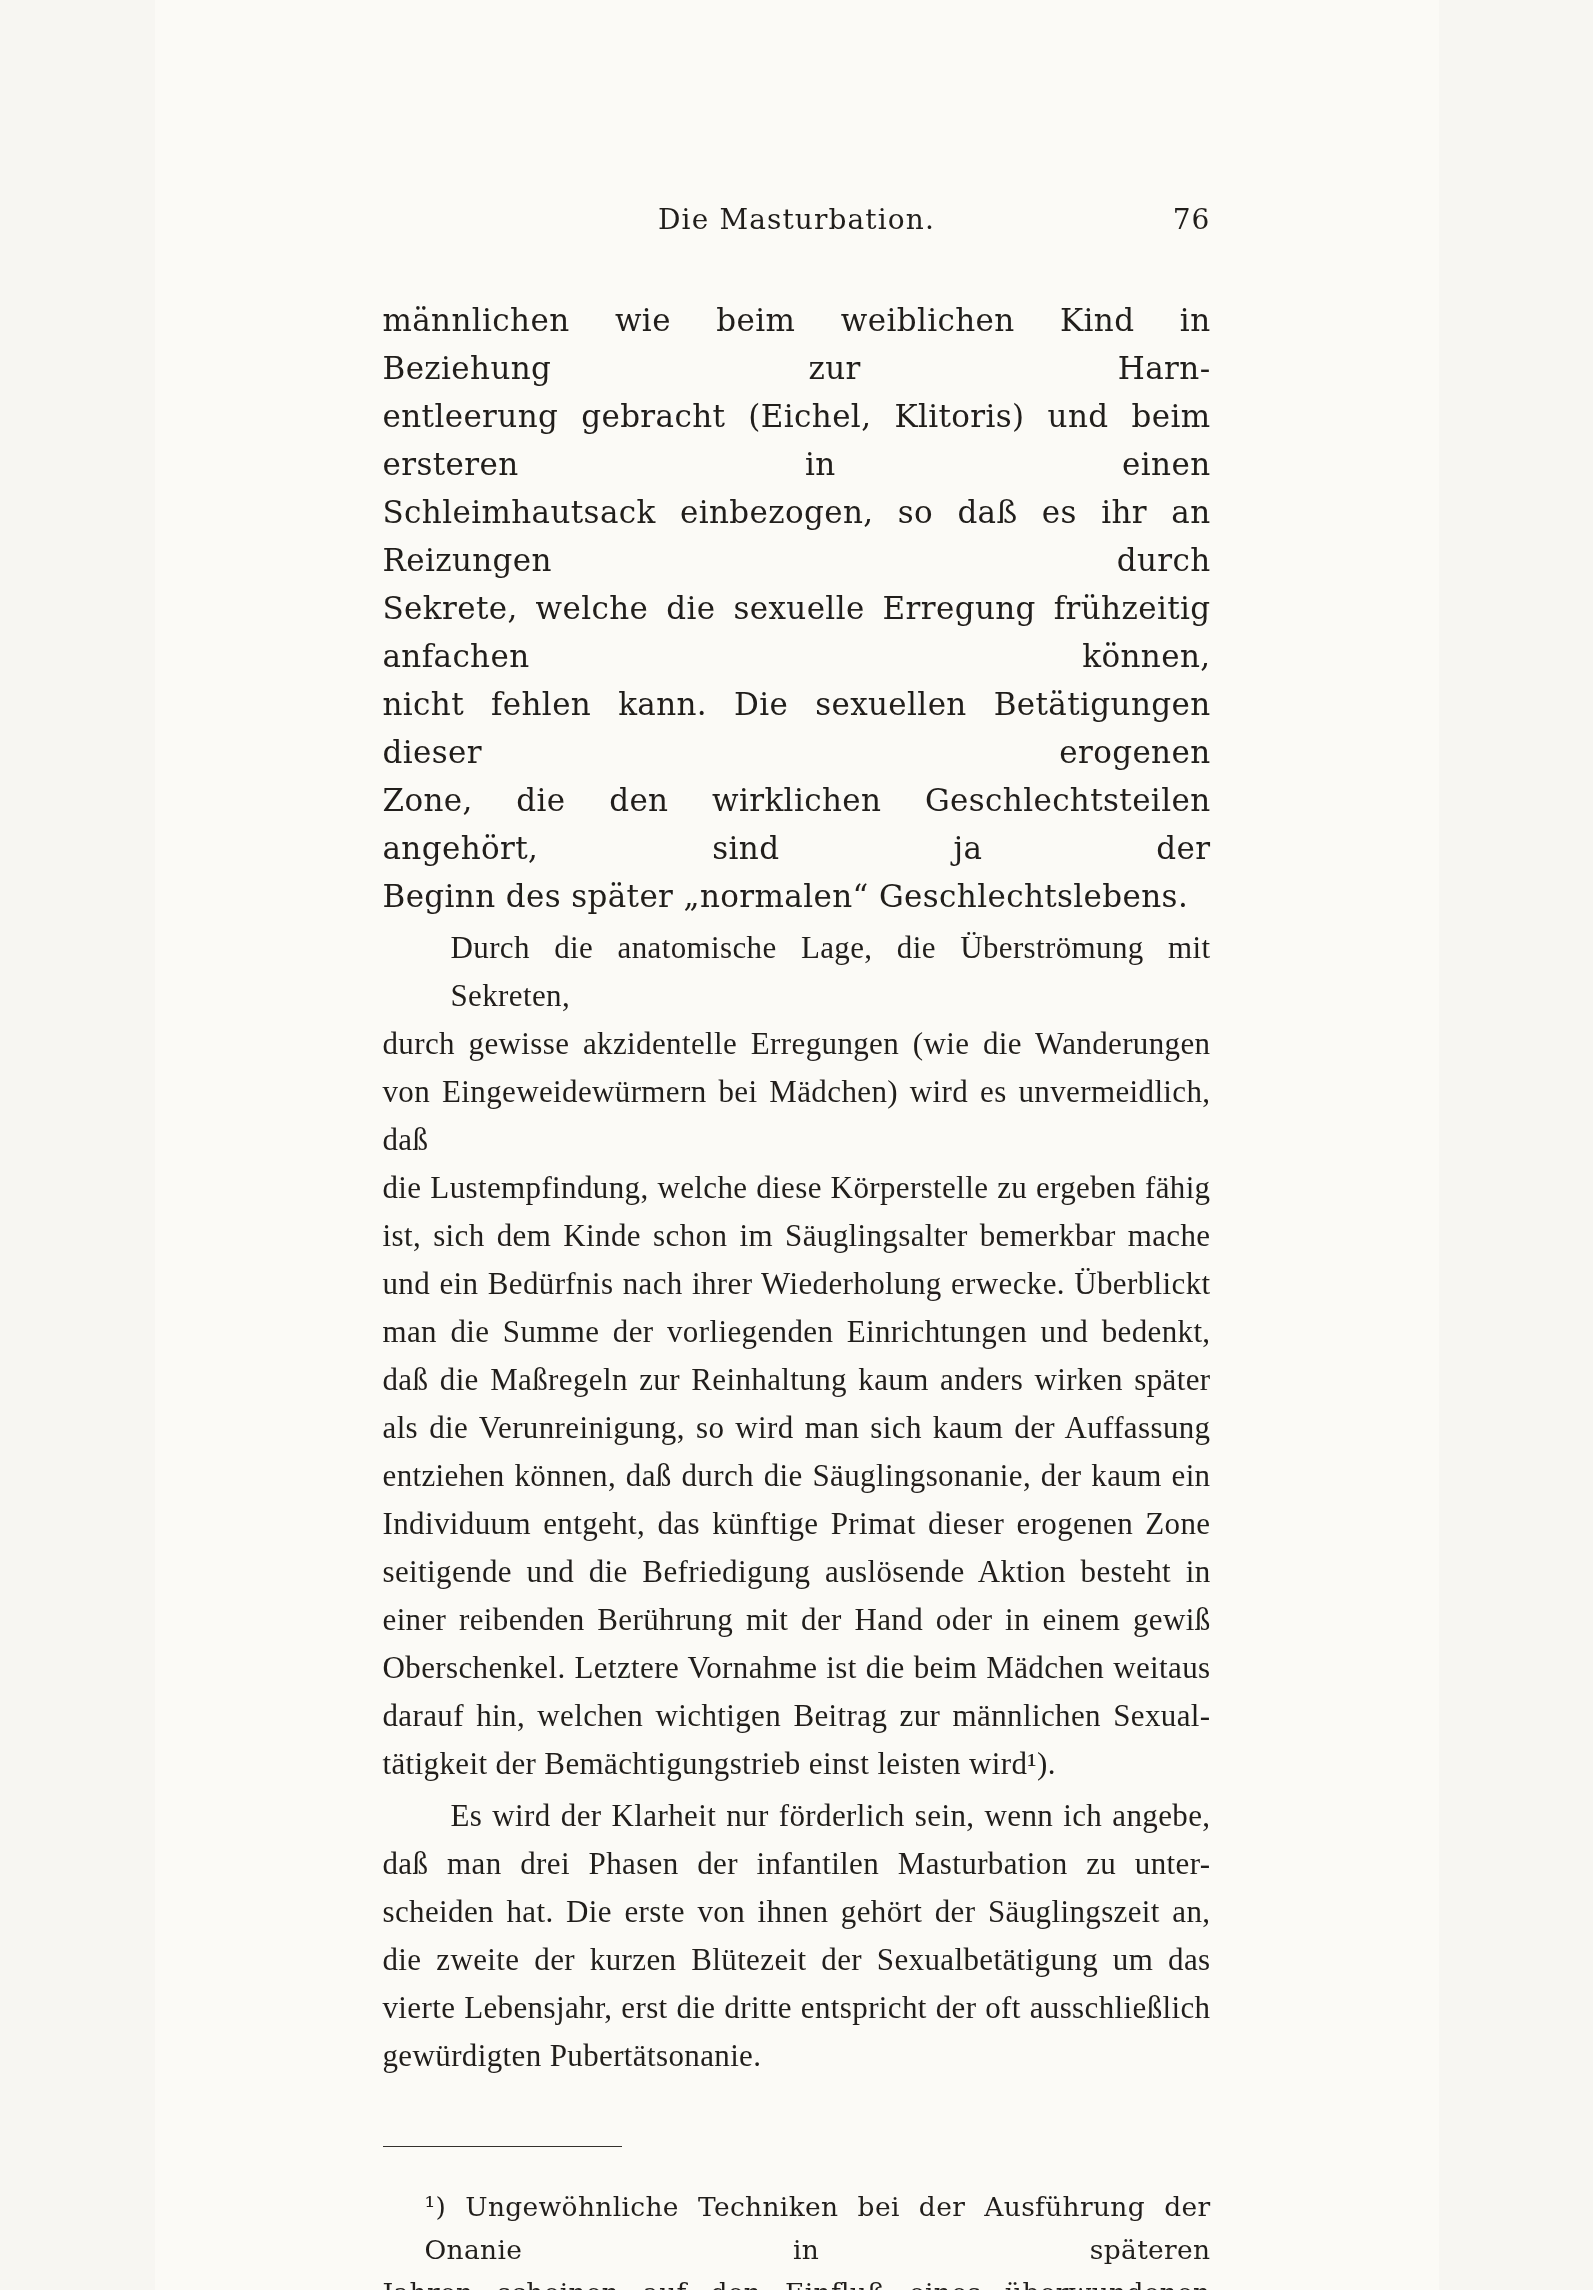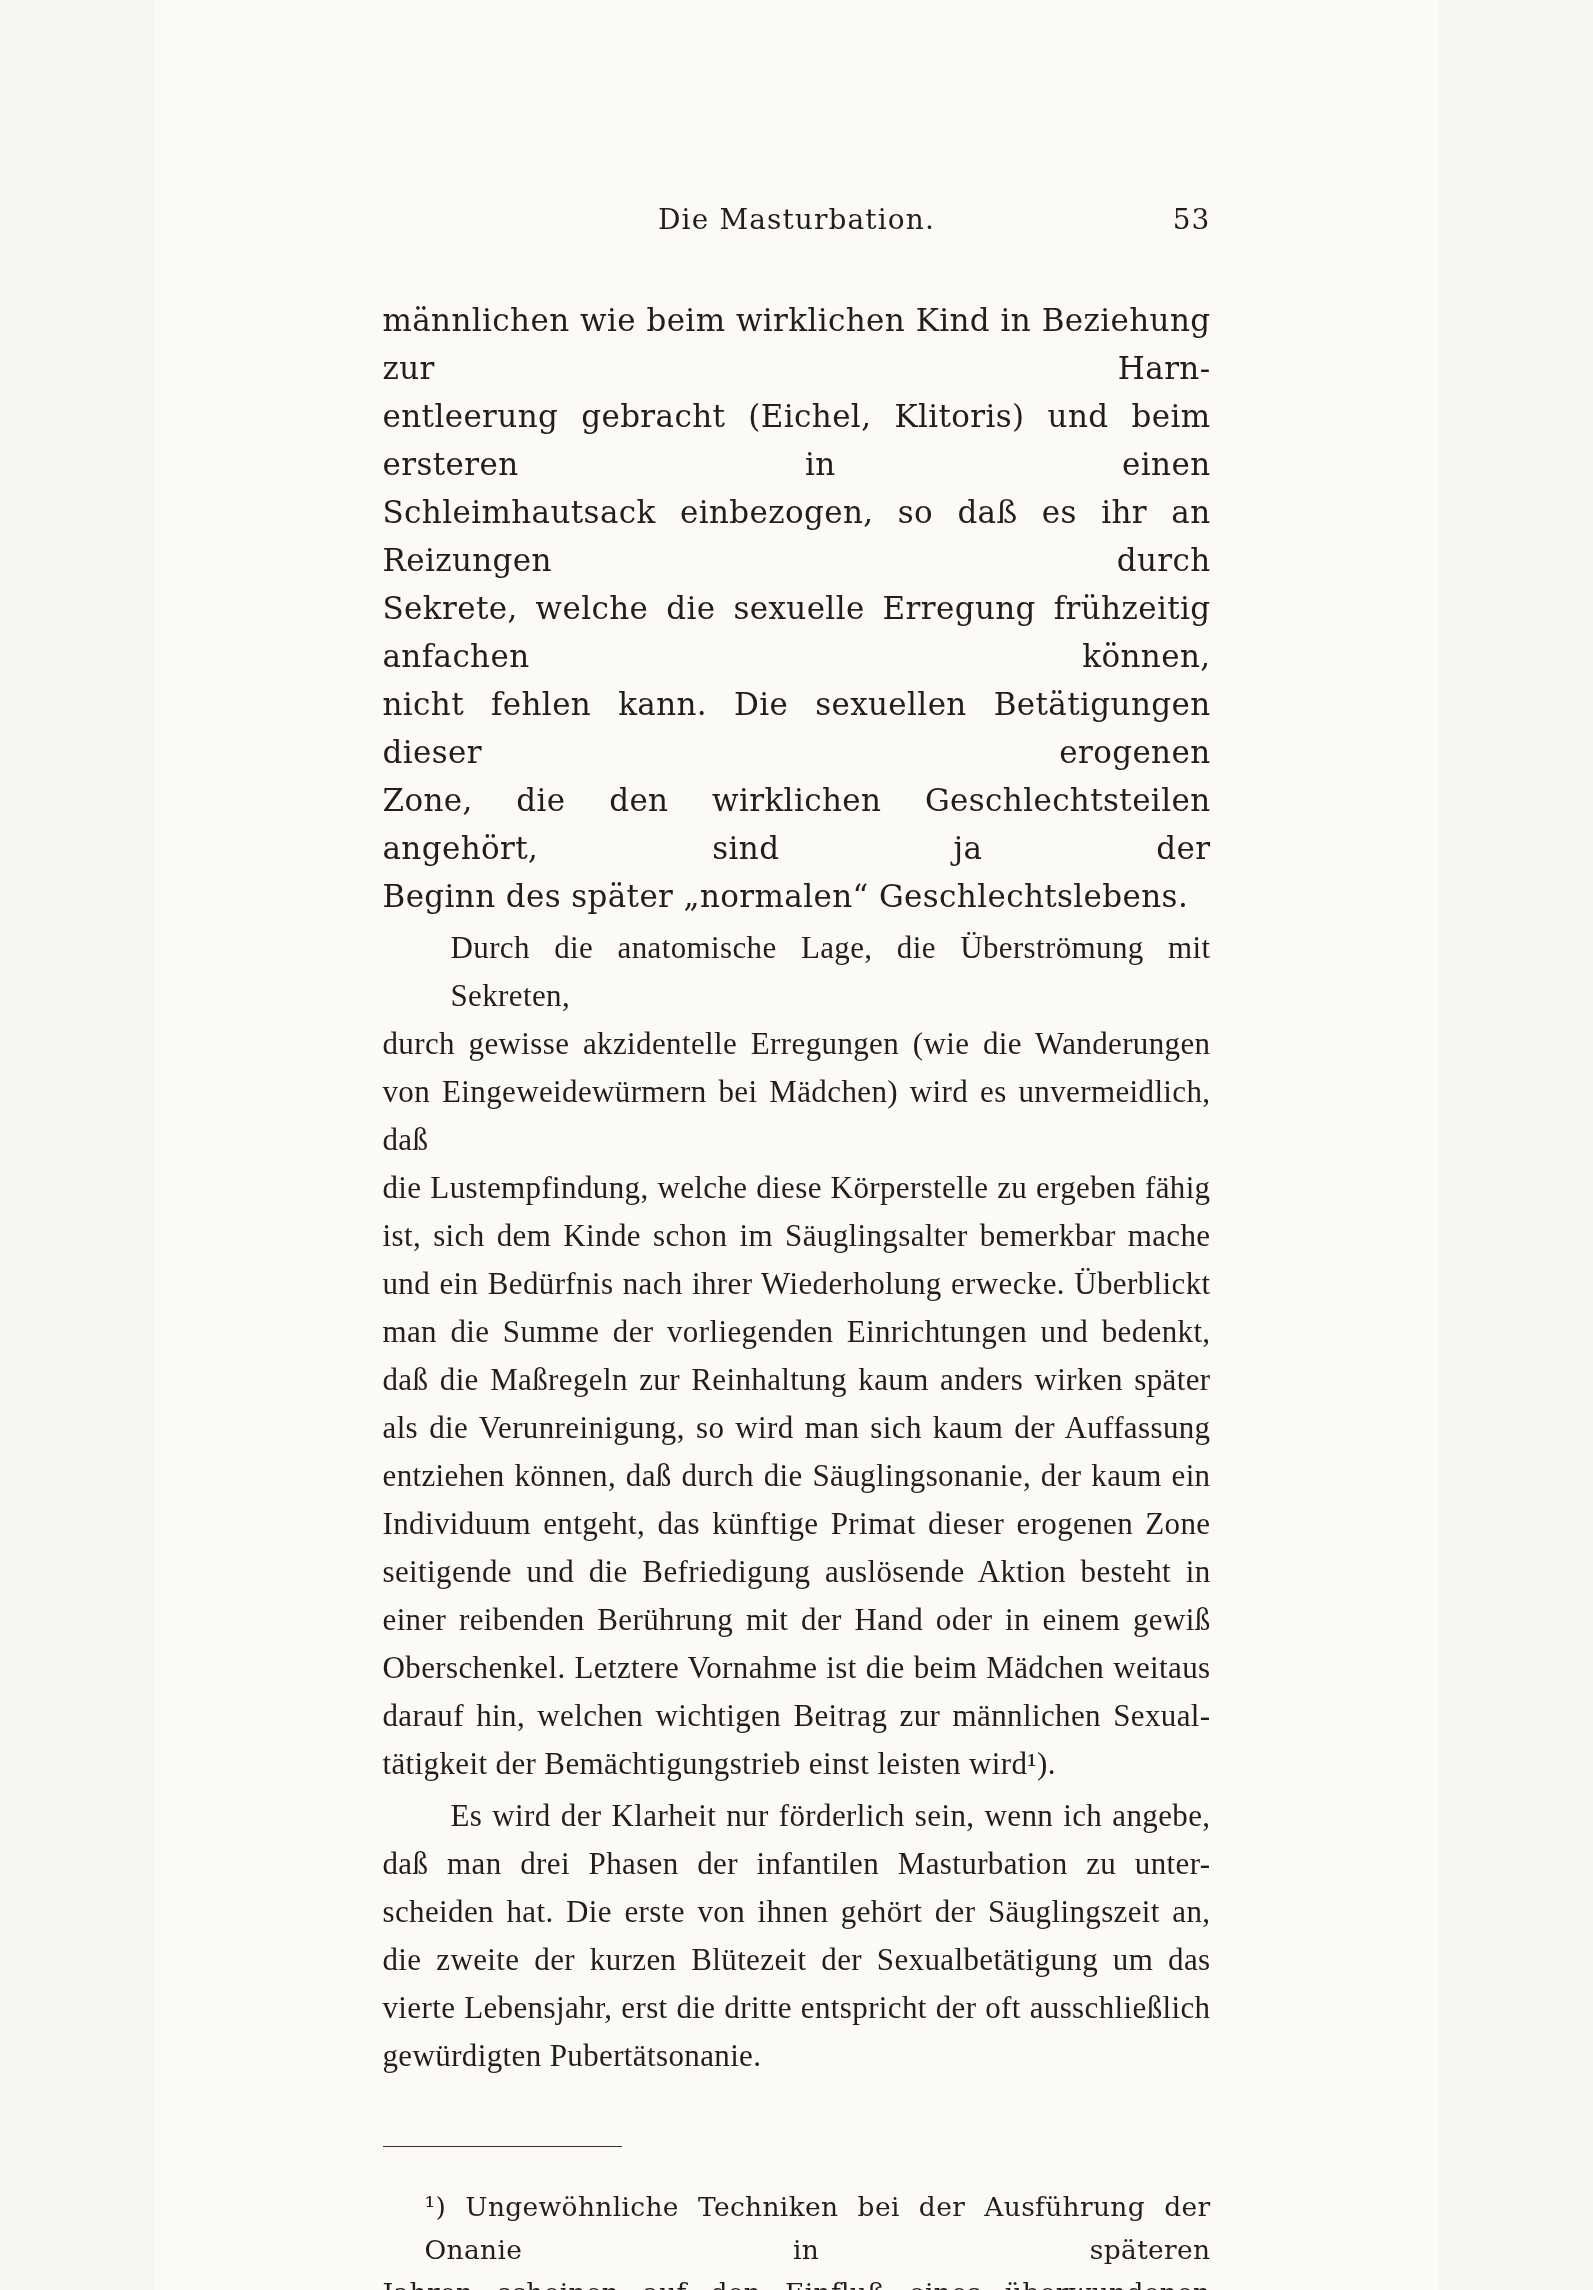--- a/index.html
+++ b/index.html
@@ -66,26 +66,26 @@
   .footnote .line.first-indent {
     padding-left: 42px;
   }
 </style>
 </head>
 <body>
 
 <div class="page">
   <div class="header">
     <span class="running-title">Die Masturbation.</span>
-    <span class="page-number">53</span>
+    <span class="page-number">76</span>
   </div>
 
   <div class="body-text">
       <div class="paragraph">
-        <div class="line">männlichen wie beim wirklichen Kind in Beziehung zur Harn-</div>
+        <div class="line">männlichen wie beim weiblichen Kind in Beziehung zur Harn-</div>
         <div class="line">entleerung gebracht (Eichel, Klitoris) und beim ersteren in einen</div>
         <div class="line">Schleimhautsack einbezogen, so daß es ihr an Reizungen durch</div>
         <div class="line">Sekrete, welche die sexuelle Erregung frühzeitig anfachen können,</div>
         <div class="line">nicht fehlen kann. Die sexuellen Betätigungen dieser erogenen</div>
         <div class="line">Zone, die den wirklichen Geschlechtsteilen angehört, sind ja der</div>
         <div class="line last">Beginn des später „normalen“ Geschlechtslebens.</div>
       </div>
       <div class="paragraph">
         <div class="line first-indent">Durch die anatomische Lage, die Überströmung mit Sekreten,</div>
         <div class="line">durch gewisse akzidentelle Erregungen (wie die Wanderungen</div>

